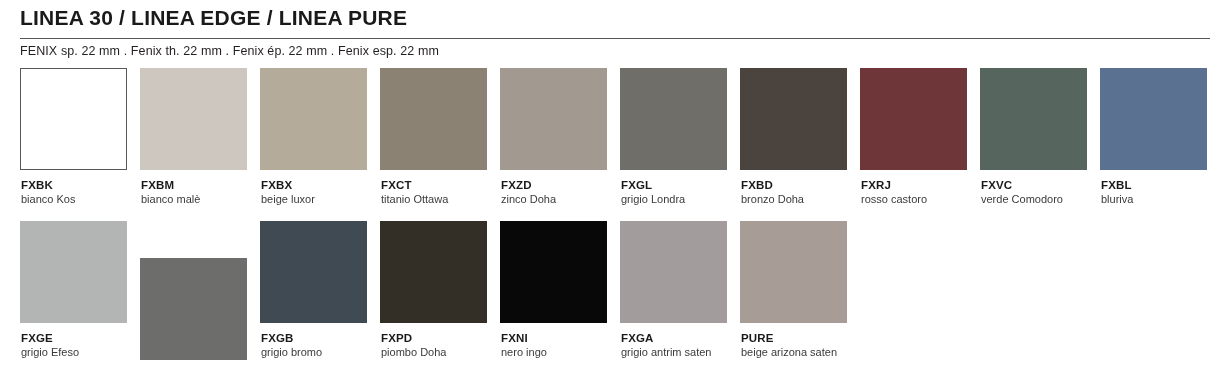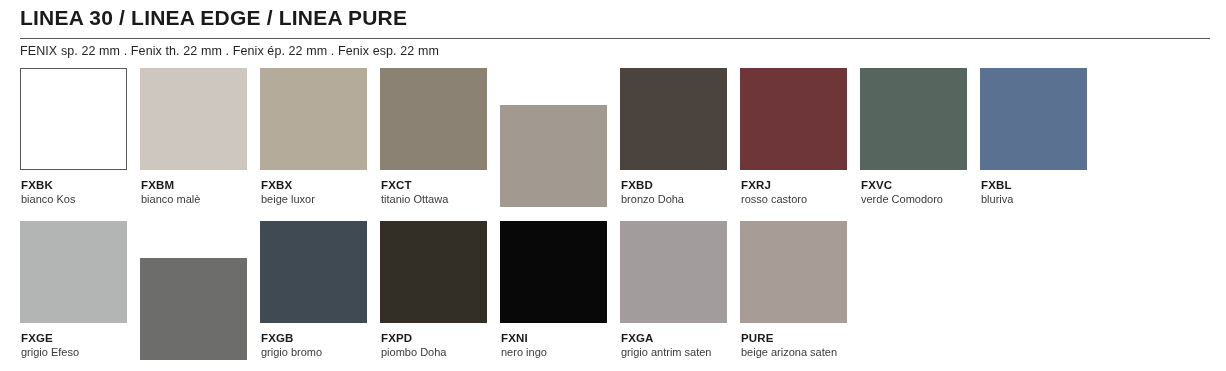--- a/index.html
+++ b/index.html
@@ -137,20 +137,31 @@
         </div>
         <div class="cell">
           <div class="swatch" style="background-color: rgb(139, 130, 116);"></div>
           <div class="cell-labels">
             <div class="code">FXCT</div>
             <div class="name">titanio Ottawa</div>
           </div>
         </div>
         <div class="cell">
           <div class="swatch" style="background-color: rgb(162, 153, 144);"></div>
+          <div class="cell-labels">
+            <div class="code">FXZD</div>
+            <div class="name">zinco Doha</div>
+          </div>
+        </div>
+        <div class="cell">
+          <div class="swatch" style="background-color: rgb(112, 110, 105);"></div>
+          <div class="cell-labels">
+            <div class="code">FXGL</div>
+            <div class="name">grigio Londra</div>
+          </div>
         </div>
         <div class="cell">
           <div class="swatch" style="background-color: rgb(75, 67, 61);"></div>
           <div class="cell-labels">
             <div class="code">FXBD</div>
             <div class="name">bronzo Doha</div>
           </div>
         </div>
         <div class="cell">
           <div class="swatch" style="background-color: rgb(110, 54, 57);"></div>

